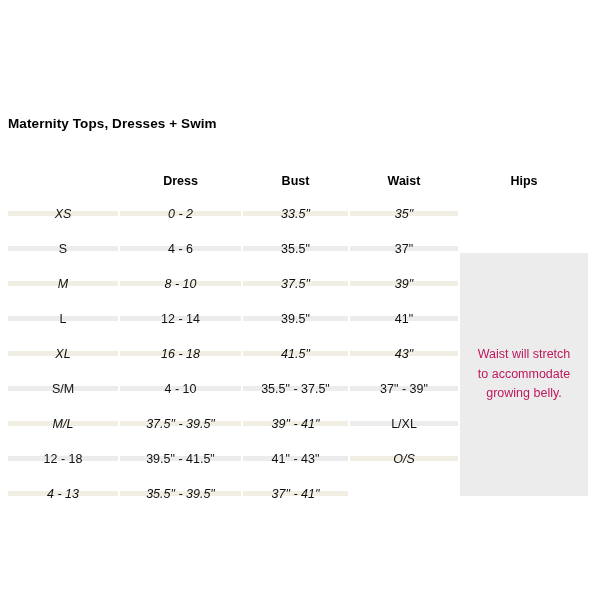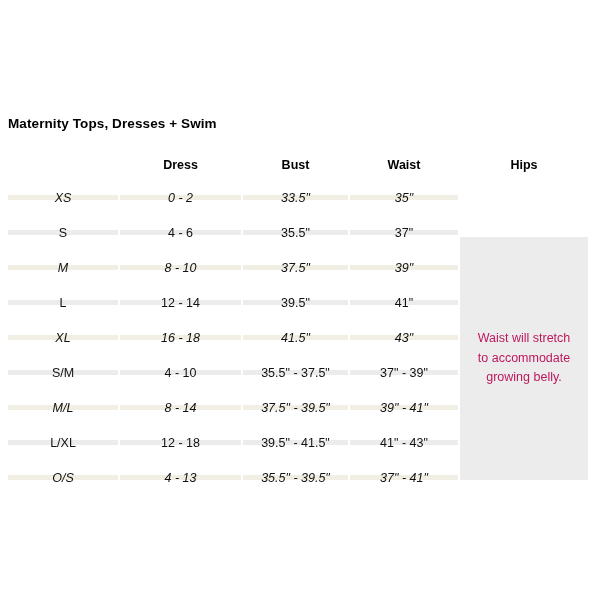--- a/index.html
+++ b/index.html
@@ -13,21 +13,21 @@
   .page {
     position: absolute;
     left: 8px;
     top: 116px;
     width: 580px;
   }
   .title {
     font-size: 13.5px;
     font-weight: bold;
     color: #000000;
-    margin-bottom: 6px;
+    margin-bottom: 22px;
     letter-spacing: 0.1px;
   }
   .size-table {
     display: grid;
     grid-template-columns: 110px 121px 105px 108px 128px;
     grid-template-rows: 28px repeat(9, 33px);
     column-gap: 2px;
     row-gap: 2px;
     font-size: 12.5px;
     color: #111111;
@@ -105,21 +105,20 @@
     <div class="cell beige">16 - 18</div>
     <div class="cell beige">41.5"</div>
     <div class="cell beige">43"</div>
 
     <div class="cell gray">S/M</div>
     <div class="cell gray">4 - 10</div>
     <div class="cell gray">35.5" - 37.5"</div>
     <div class="cell gray">37" - 39"</div>
 
     <div class="cell beige">M/L</div>
-    <div class="cell beige">8 - 14</div>
     <div class="cell beige">37.5" - 39.5"</div>
     <div class="cell beige">39" - 41"</div>
 
     <div class="cell gray">L/XL</div>
     <div class="cell gray">12 - 18</div>
     <div class="cell gray">39.5" - 41.5"</div>
     <div class="cell gray">41" - 43"</div>
 
     <div class="cell beige">O/S</div>
     <div class="cell beige">4 - 13</div>

